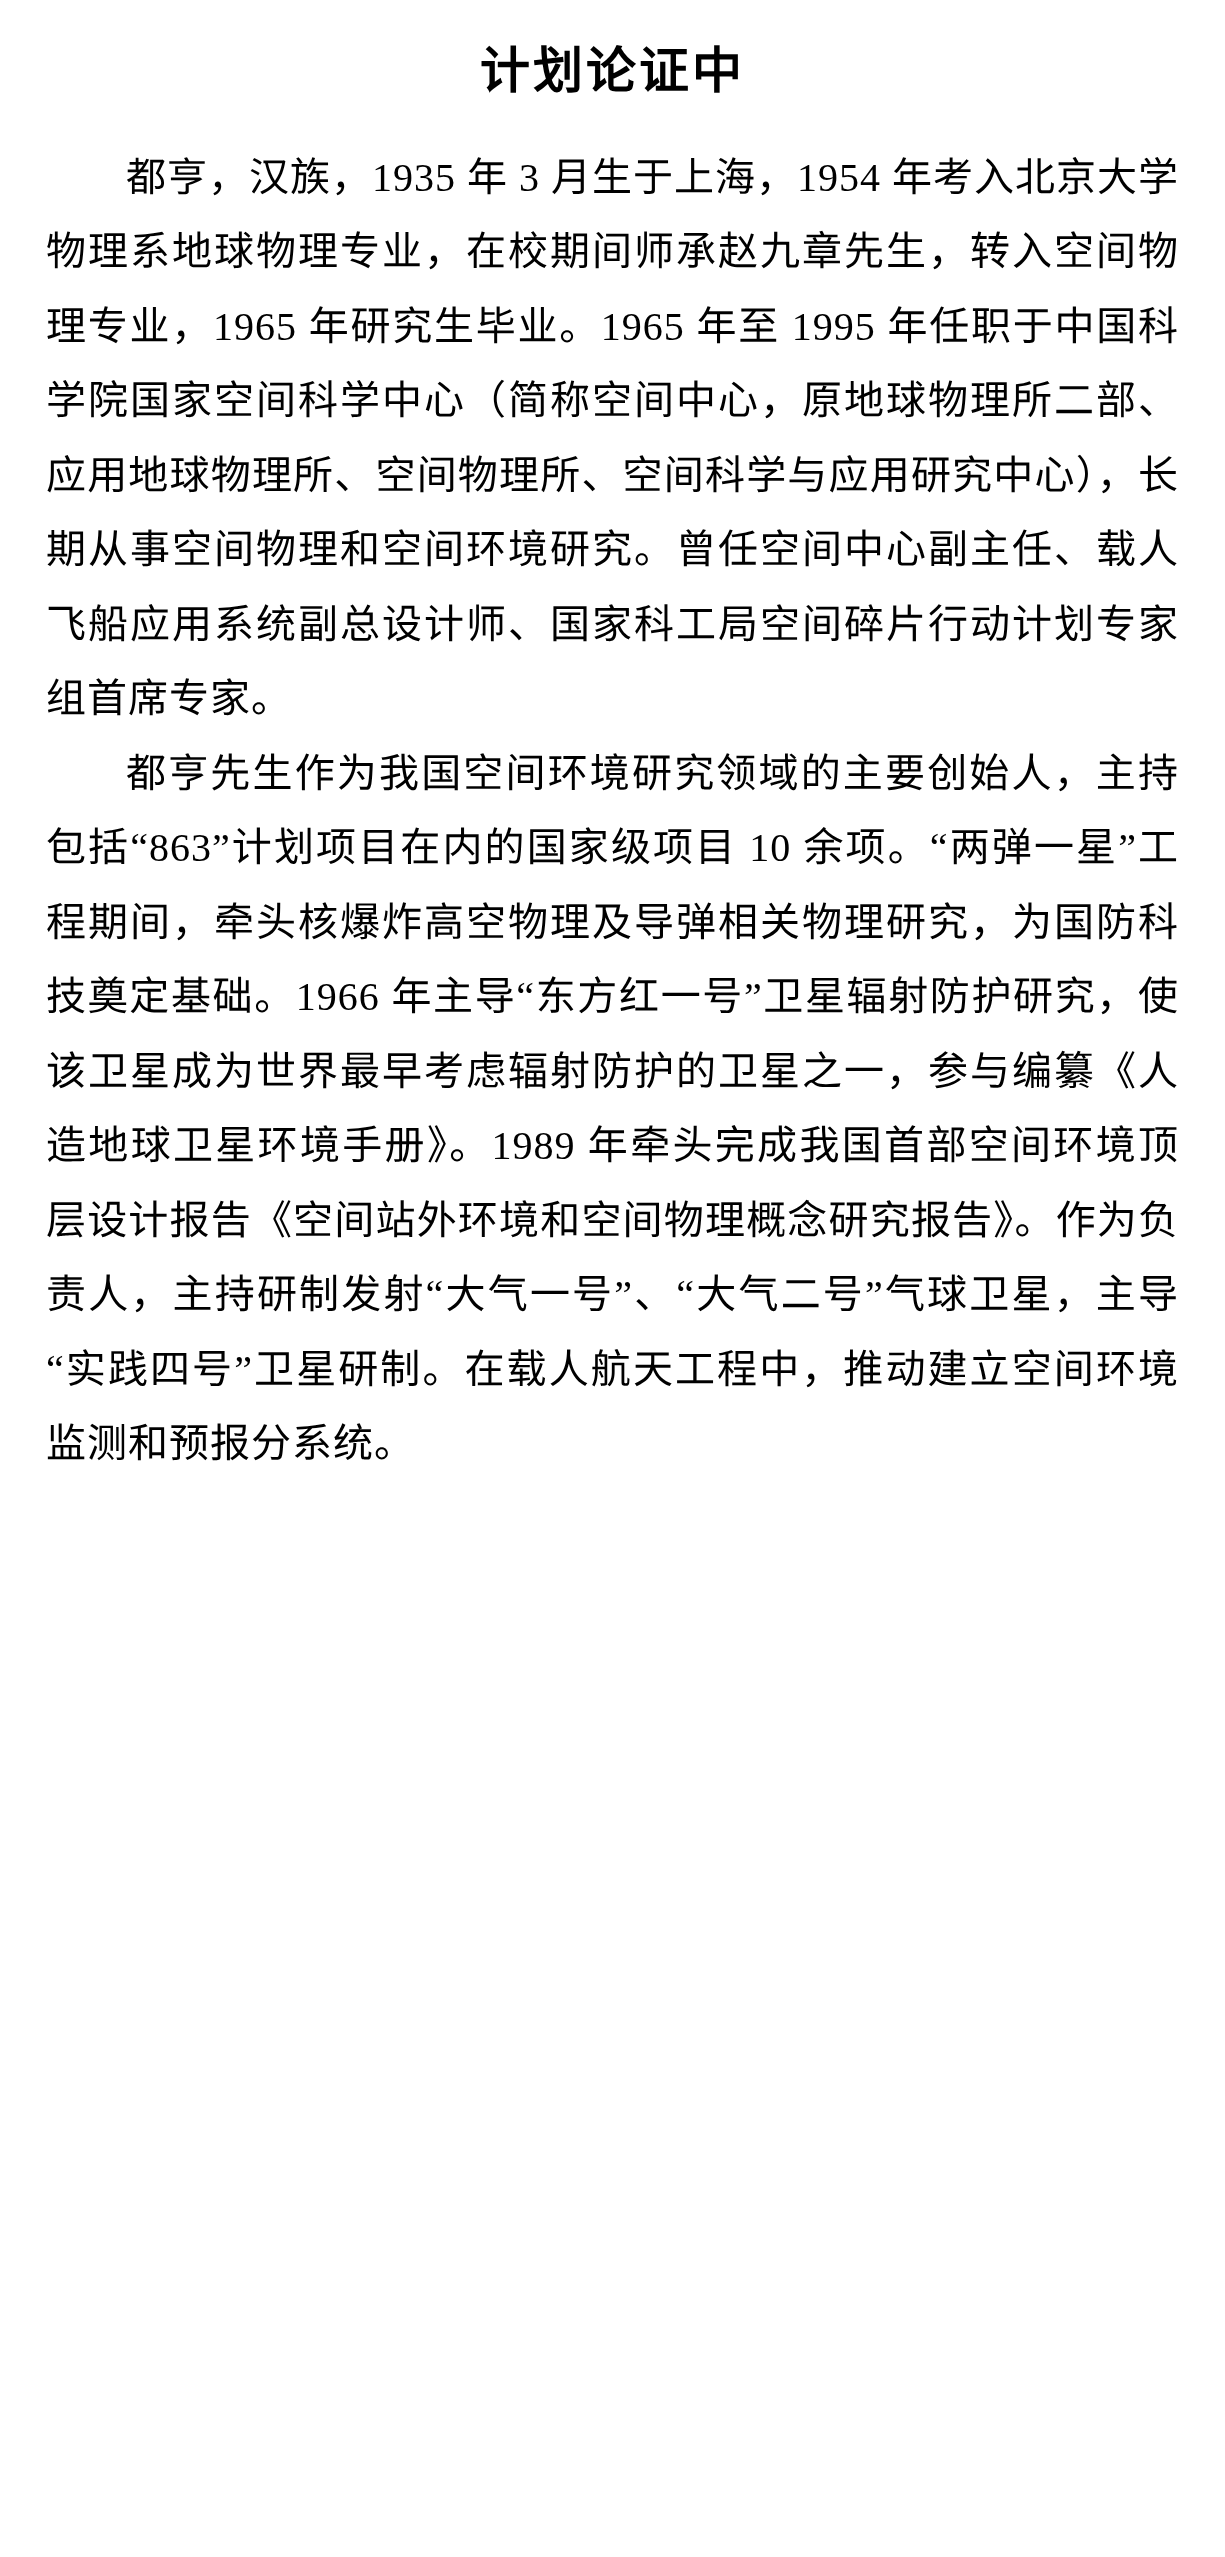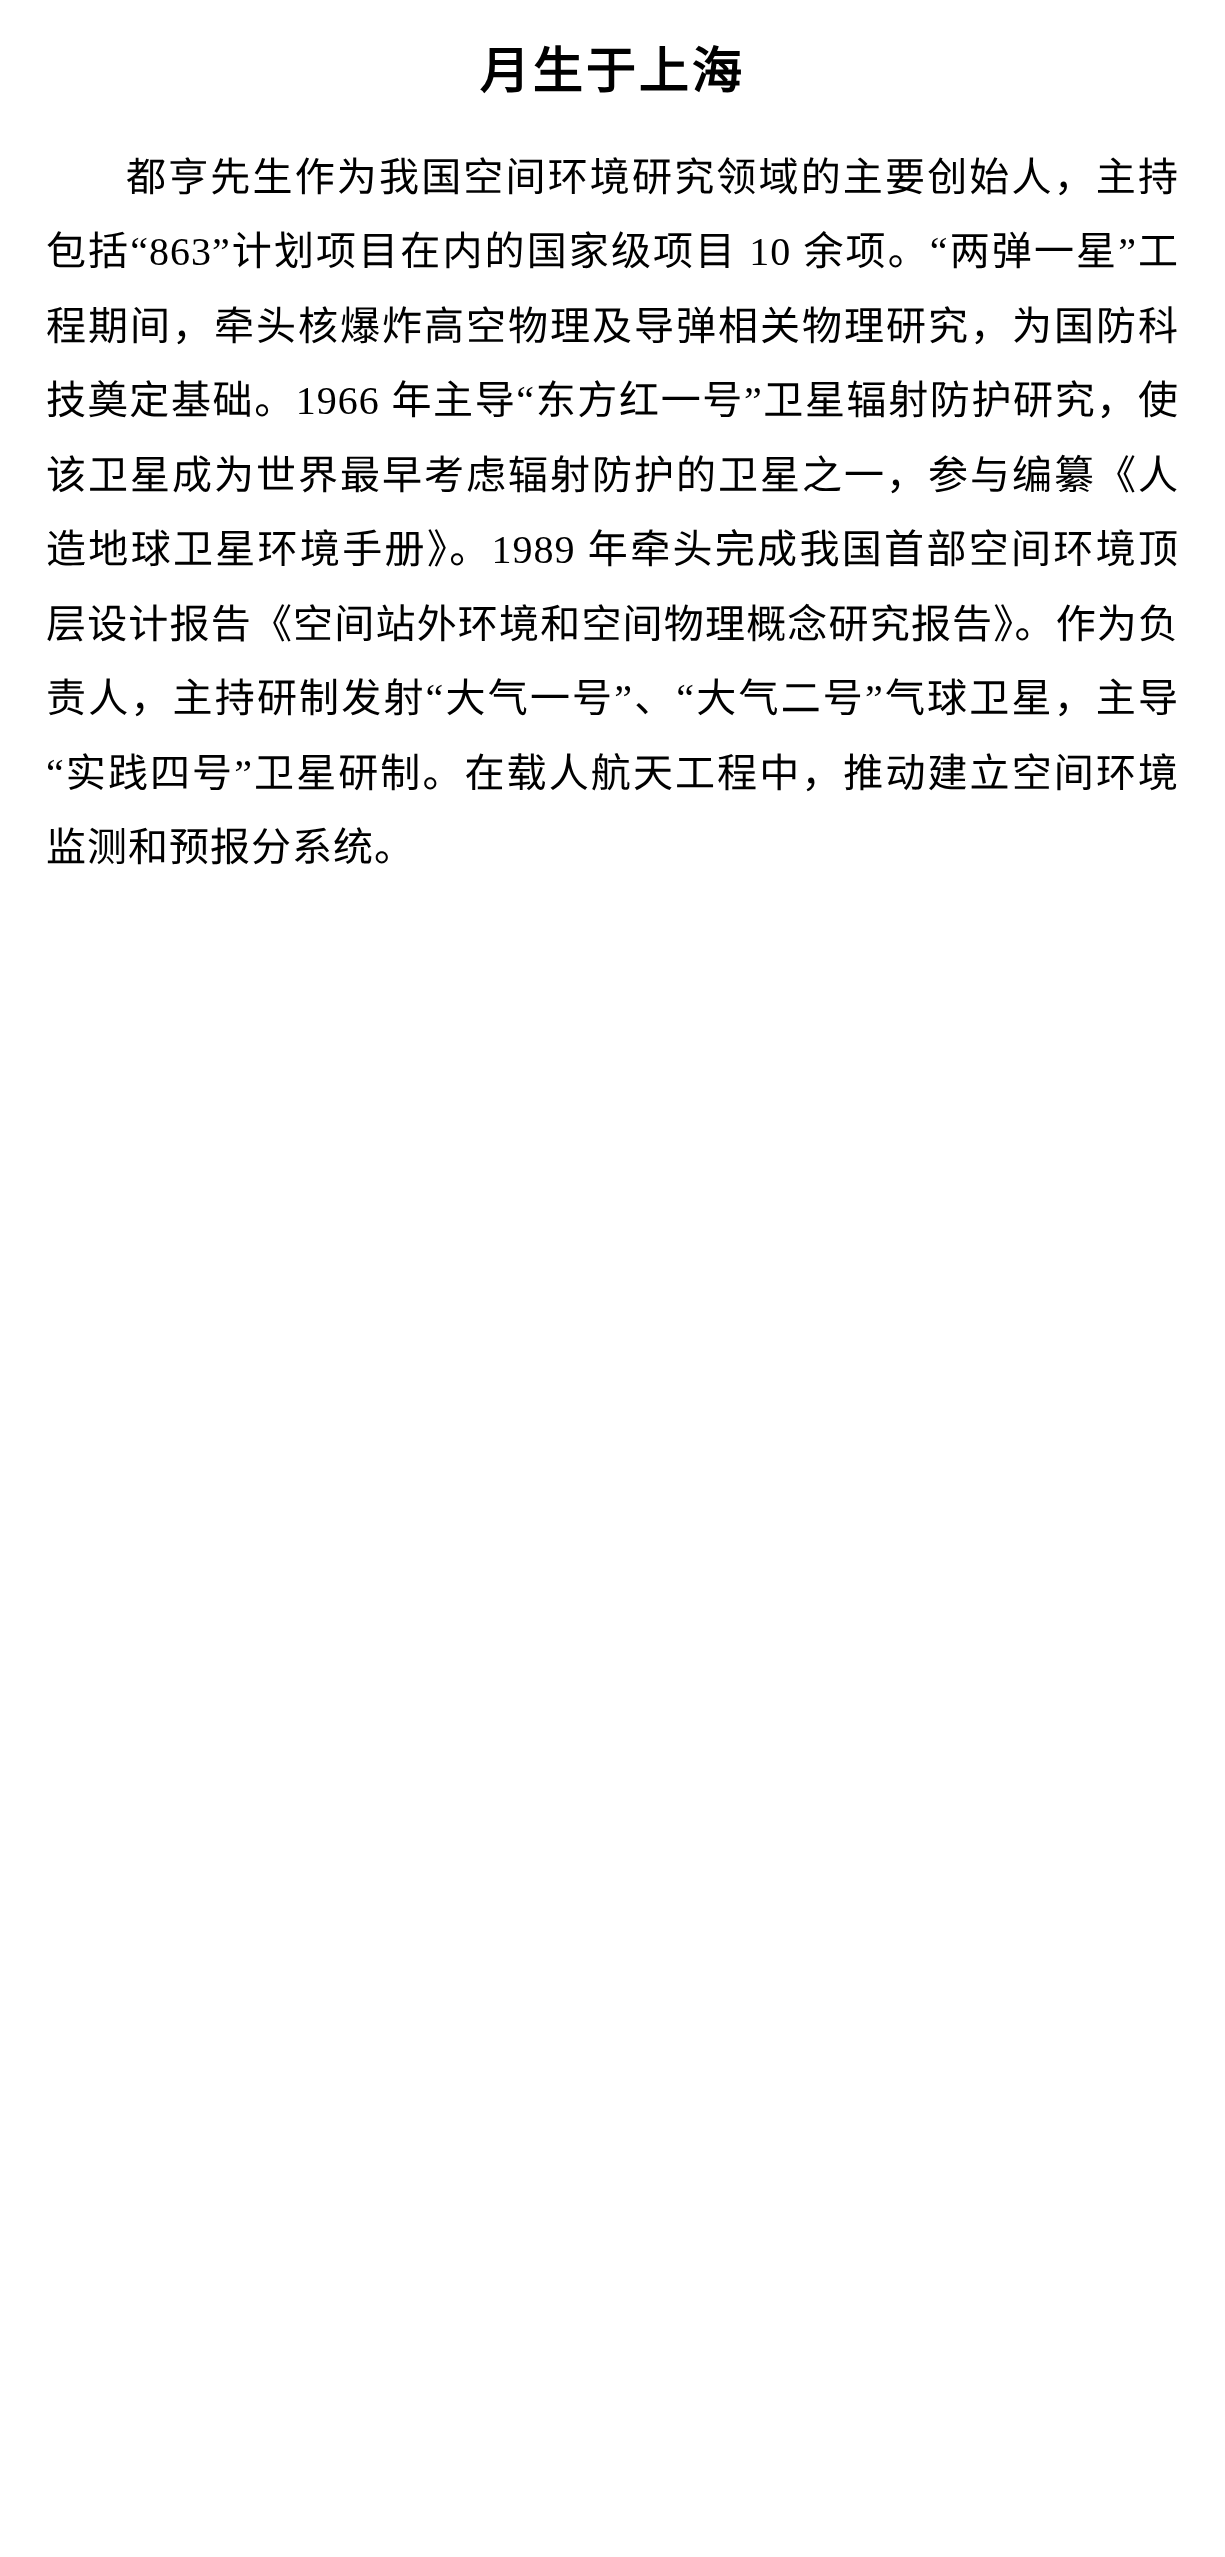--- a/index.html
+++ b/index.html
@@ -34,18 +34,19 @@
     text-indent: 2em;
     letter-spacing: 1px;
     margin: 0;
     word-break: break-all;
   }
 </style>
 </head>
 <body>
 
 <div class="page">
-  <h1 class="doc-title">月生于上海</h1>
+  <h1 class="doc-title">计划论证中</h1>
 
   <div class="bio">
+    <p>都亨，汉族，1935 年 3 月生于上海，1954 年考入北京大学物理系地球物理专业，在校期间师承赵九章先生，转入空间物理专业，1965 年研究生毕业。1965 年至 1995 年任职于中国科学院国家空间科学中心（简称空间中心，原地球物理所二部、应用地球物理所、空间物理所、空间科学与应用研究中心），长期从事空间物理和空间环境研究。曾任空间中心副主任、载人飞船应用系统副总设计师、国家科工局空间碎片行动计划专家组首席专家。</p>
     <p>都亨先生作为我国空间环境研究领域的主要创始人，主持包括“863”计划项目在内的国家级项目 10 余项。“两弹一星”工程期间，牵头核爆炸高空物理及导弹相关物理研究，为国防科技奠定基础。1966 年主导“东方红一号”卫星辐射防护研究，使该卫星成为世界最早考虑辐射防护的卫星之一，参与编纂《人造地球卫星环境手册》。1989 年牵头完成我国首部空间环境顶层设计报告《空间站外环境和空间物理概念研究报告》。作为负责人，主持研制发射“大气一号”、“大气二号”气球卫星，主导“实践四号”卫星研制。在载人航天工程中，推动建立空间环境监测和预报分系统。</p>
   </div>
 </div>
 
 </body></html>

